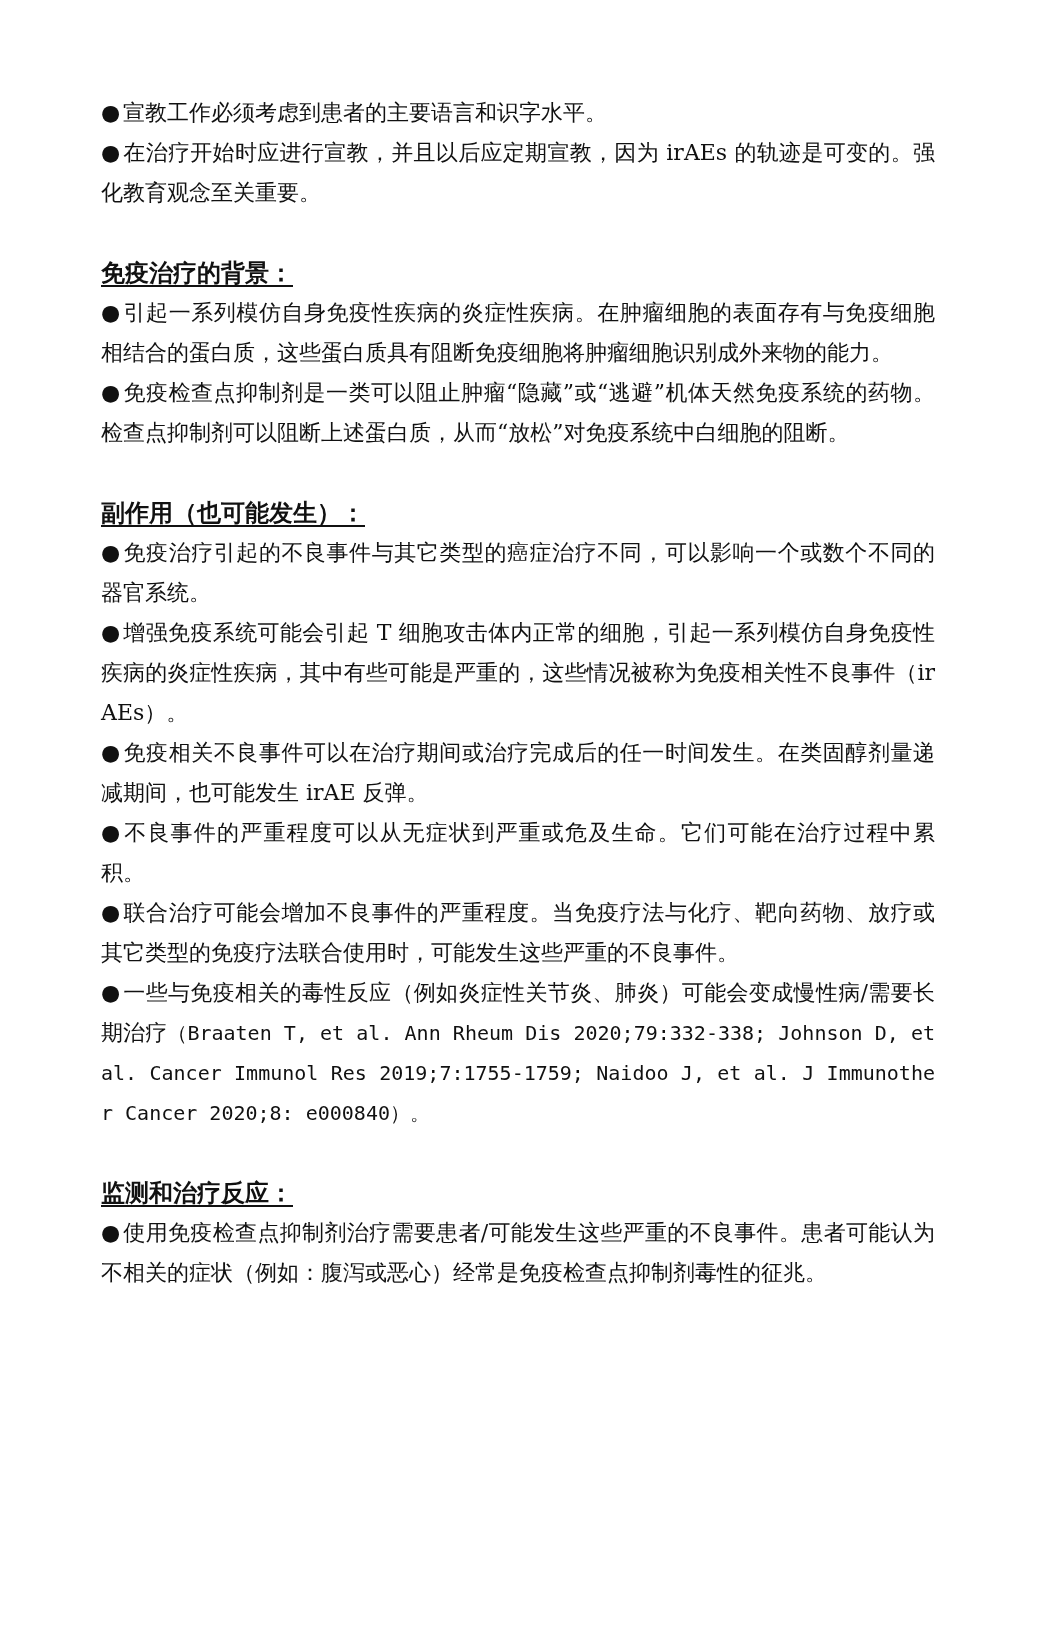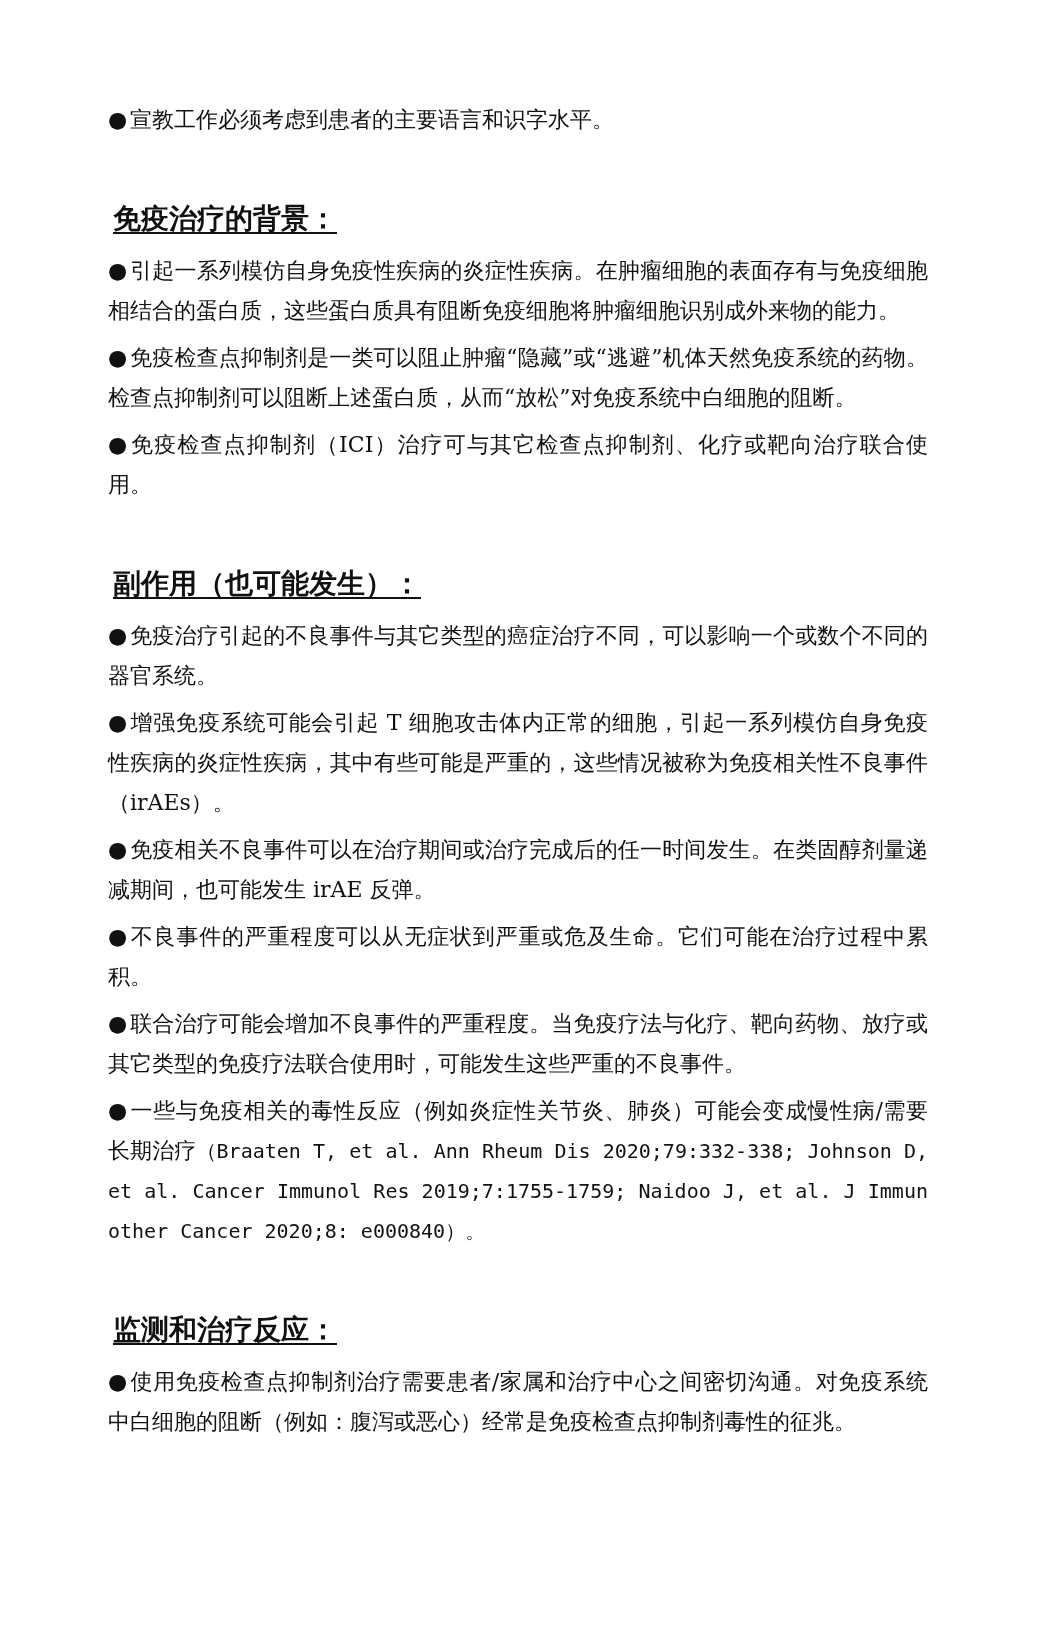--- a/index.html
+++ b/index.html
@@ -17,72 +17,72 @@
     }
     .page {
       position: absolute;
       left: 101px;
       top: 93px;
       width: 834px;
     }
     .para {
       font-size: 22px;
       line-height: 40px;
-      margin: 7px;
+      margin: 0;
       text-align: justify;
       word-break: break-all;
     }
     .bullet {
       display: inline-block;
       width: 22px;
       font-size: 22px;
       line-height: 1;
     }
     .heading {
       font-family: "DejaVu Sans", "Liberation Sans", sans-serif;
       font-weight: bold;
-      font-size: 28px;
+      font-size: 24px;
       line-height: 40px;
-      margin: 12px;
+      margin: 0;
     }
     .heading span {
       text-decoration: underline;
       text-decoration-thickness: 2px;
       text-underline-offset: 4px;
     }
     .gap {
       height: 40px;
     }
     .ref {
       font-family: "DejaVu Sans Mono", "Liberation Mono", monospace;
       font-size: 20px;
     }
   </style>
 </head>
 <body>
 
 <div class="page">
 
   <p class="para"><span class="bullet">●</span><span>宣教工作必须考虑到患者的主要语言和识字水平。</span></p>
+  <p class="para"><span class="bullet">●</span><span>在治疗开始时应进行宣教，并且以后应定期宣教，因为 irAEs 的轨迹是可变的。强化教育观念至关重要。</span></p>
 
   <div class="gap"></div>
 
   <h2 class="heading"><span>免疫治疗的背景：</span></h2>
   <p class="para"><span class="bullet">●</span><span>引起一系列模仿自身免疫性疾病的炎症性疾病。在肿瘤细胞的表面存有与免疫细胞相结合的蛋白质，这些蛋白质具有阻断免疫细胞将肿瘤细胞识别成外来物的能力。</span></p>
   <p class="para"><span class="bullet">●</span><span>免疫检查点抑制剂是一类可以阻止肿瘤“隐藏”或“逃避”机体天然免疫系统的药物。检查点抑制剂可以阻断上述蛋白质，从而“放松”对免疫系统中白细胞的阻断。</span></p>
-  <p class="para"><span class="bullet">●</span><span>免疫检查点抑制剂（ICI）治疗可与其它检查点抑制剂、化疗或靶向治疗联合使用。</span></p>
 
   <div class="gap"></div>
 
   <h2 class="heading"><span>副作用（也可能发生）：</span></h2>
   <p class="para"><span class="bullet">●</span><span>免疫治疗引起的不良事件与其它类型的癌症治疗不同，可以影响一个或数个不同的器官系统。</span></p>
   <p class="para"><span class="bullet">●</span><span>增强免疫系统可能会引起 T 细胞攻击体内正常的细胞，引起一系列模仿自身免疫性疾病的炎症性疾病，其中有些可能是严重的，这些情况被称为免疫相关性不良事件（irAEs）。</span></p>
   <p class="para"><span class="bullet">●</span><span>免疫相关不良事件可以在治疗期间或治疗完成后的任一时间发生。在类固醇剂量递减期间，也可能发生 irAE 反弹。</span></p>
   <p class="para"><span class="bullet">●</span><span>不良事件的严重程度可以从无症状到严重或危及生命。它们可能在治疗过程中累积。</span></p>
   <p class="para"><span class="bullet">●</span><span>联合治疗可能会增加不良事件的严重程度。当免疫疗法与化疗、靶向药物、放疗或其它类型的免疫疗法联合使用时，可能发生这些严重的不良事件。</span></p>
   <p class="para"><span class="bullet">●</span><span>一些与免疫相关的毒性反应（例如炎症性关节炎、肺炎）可能会变成慢性病/需要长期治疗</span><span class="ref">（Braaten T, et al. Ann Rheum Dis 2020;79:332-338; Johnson D, et al. Cancer Immunol Res 2019;7:1755-1759; Naidoo J, et al. J Immunother Cancer 2020;8: e000840）。</span></p>
 
   <div class="gap"></div>
 
   <h2 class="heading"><span>监测和治疗反应：</span></h2>
-  <p class="para"><span class="bullet">●</span><span>使用免疫检查点抑制剂治疗需要患者/家属和治疗中心之间密切沟通。对免疫系统中白细胞的阻断（例如：腹泻或恶心）经常是免疫检查点抑制剂毒性的征兆。</span></p>
+  <p class="para"><span class="bullet">●</span><span>使用免疫检查点抑制剂治疗需要患者/可能发生这些严重的不良事件。患者可能认为不相关的症状（例如：腹泻或恶心）经常是免疫检查点抑制剂毒性的征兆。</span></p>
 
 </div>
 
 </body></html>

